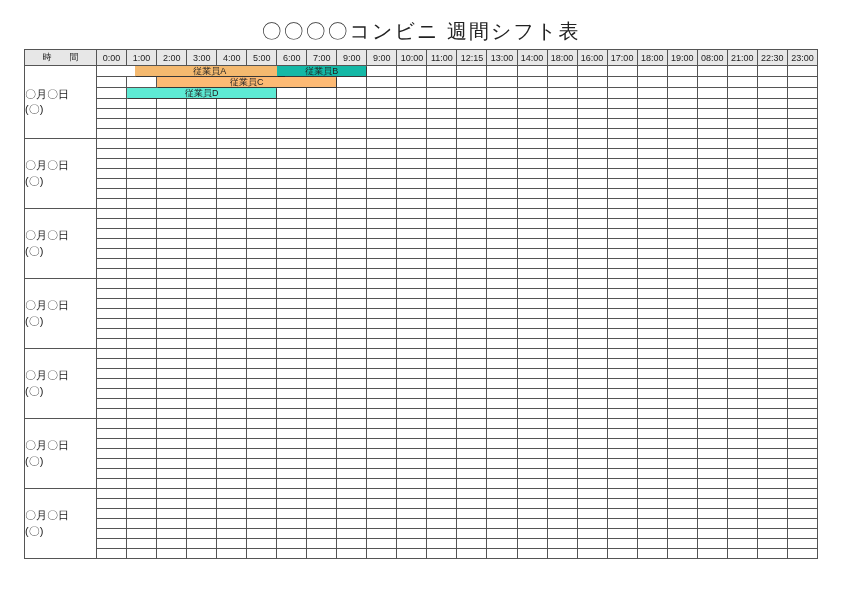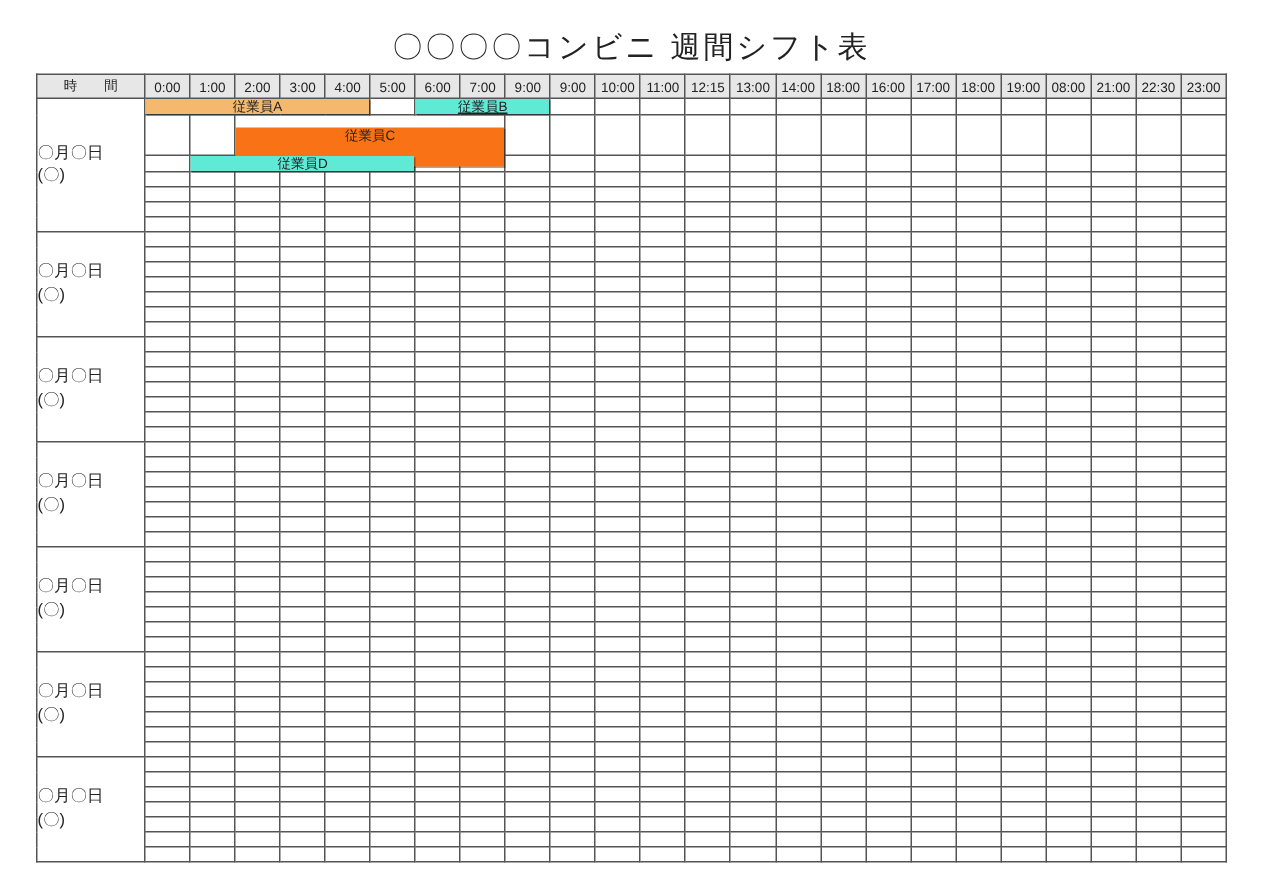--- a/index.html
+++ b/index.html
@@ -132,25 +132,25 @@
         <th>08:00</th>
         <th>21:00</th>
         <th>22:30</th>
         <th>23:00</th>
       </tr>
     </thead>
   <tbody id="tb">
       <tr>
         <td rowspan="7" class="day-label"><span>〇月〇日</span><br><span>(〇)</span></td>
         <td colspan="5" class="cell">
-          <span class="bar shadow" style="background: rgb(244, 185, 111);">従業員A</span>
+          <span class="bar shadow" style="background: rgb(244, 185, 111); margin-left: 38px;">従業員A</span>
         </td>
         <td class="cell"></td>
         <td colspan="3" class="cell">
-          <span class="bar shadow" style="background: #5eead4; text-decoration: underline;">従業員B</span>
+          <span class="bar shadow" style="background: #14b8a6;">従業員B</span>
         </td>
         <td class="cell"></td>
         <td class="cell"></td>
         <td class="cell"></td>
         <td class="cell"></td>
         <td class="cell"></td>
         <td class="cell"></td>
         <td class="cell"></td>
         <td class="cell"></td>
         <td class="cell"></td>
@@ -158,21 +158,21 @@
         <td class="cell"></td>
         <td class="cell"></td>
         <td class="cell"></td>
         <td class="cell"></td>
         <td class="cell"></td>
       </tr>
       <tr>
         <td class="cell"></td>
         <td class="cell"></td>
         <td colspan="6" class="cell">
-          <span class="bar shadow" style="background: #f97316; margin-top: 16px;">従業員C</span>
+          <span class="bar shadow" style="background: #fdba74;">従業員C</span>
         </td>
         <td class="cell"></td>
         <td class="cell"></td>
         <td class="cell"></td>
         <td class="cell"></td>
         <td class="cell"></td>
         <td class="cell"></td>
         <td class="cell"></td>
         <td class="cell"></td>
         <td class="cell"></td>

